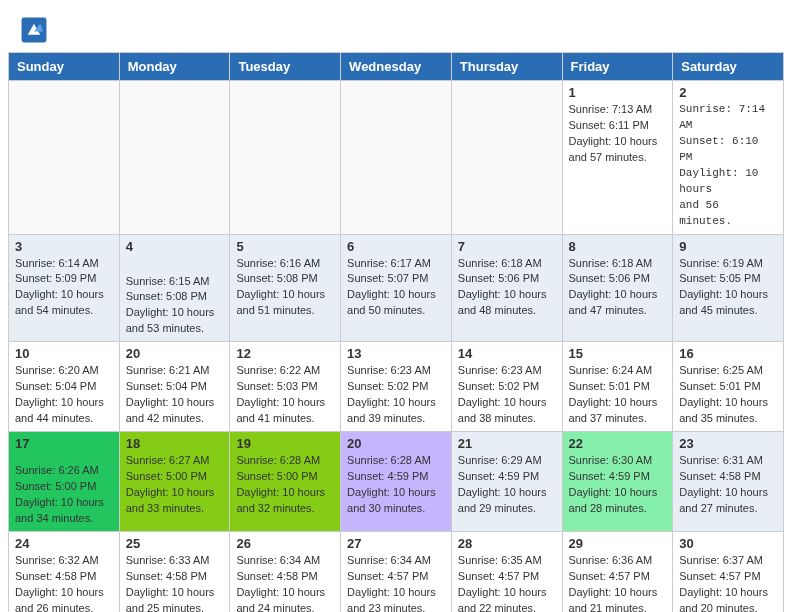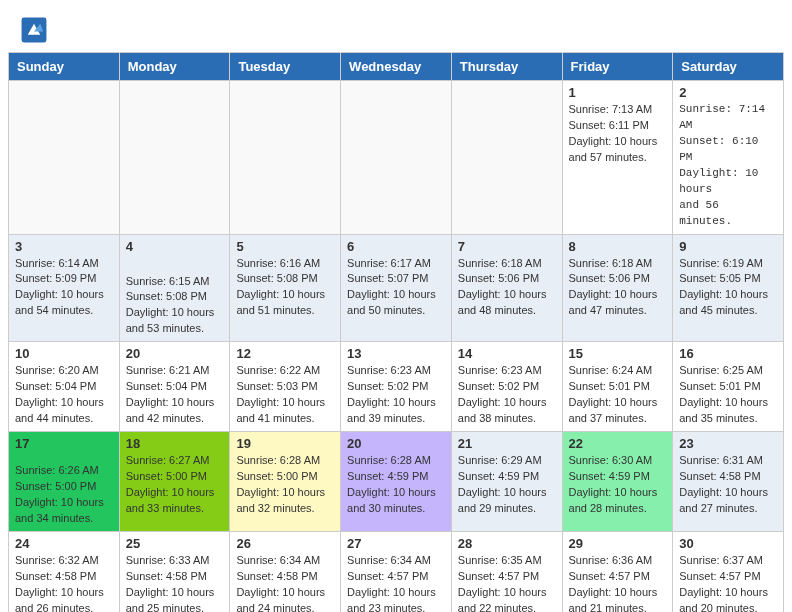--- a/index.html
+++ b/index.html
@@ -259,21 +259,21 @@
 Daylight: 10 hours
 and 34 minutes.</div>
           </td>
           <td style="background: #84cc16;">
             <span class="day-num">18</span>
             <div class="day-info" style="white-space: pre-line;">Sunrise: 6:27 AM
 Sunset: 5:00 PM
 Daylight: 10 hours
 and 33 minutes.</div>
           </td>
-          <td style="background: #fef9c3; margin-top: 48px;">
+          <td style="background: #84cc16; margin-top: 48px;">
             <span class="day-num">19</span>
             <div class="day-info" style="white-space: pre-line;">Sunrise: 6:28 AM
 Sunset: 5:00 PM
 Daylight: 10 hours
 and 32 minutes.</div>
           </td>
           <td style="background: #c4b5fd;">
             <span class="day-num">20</span>
             <div class="day-info" style="white-space: pre-line;">Sunrise: 6:28 AM
 Sunset: 4:59 PM

